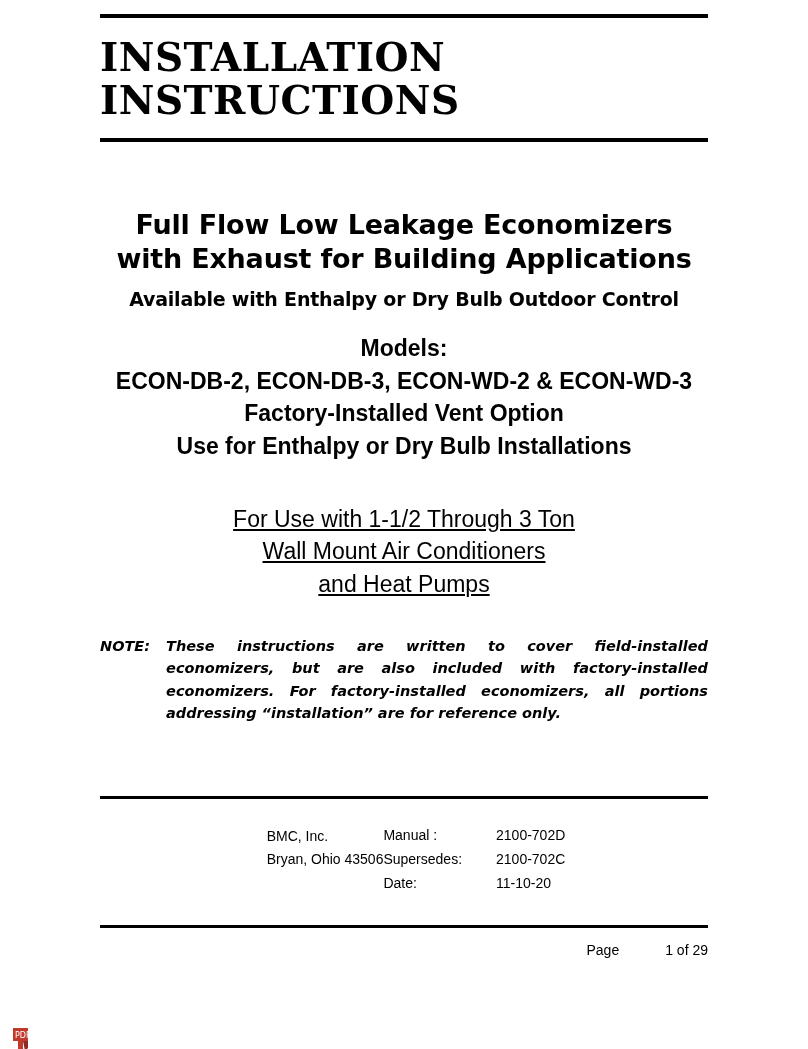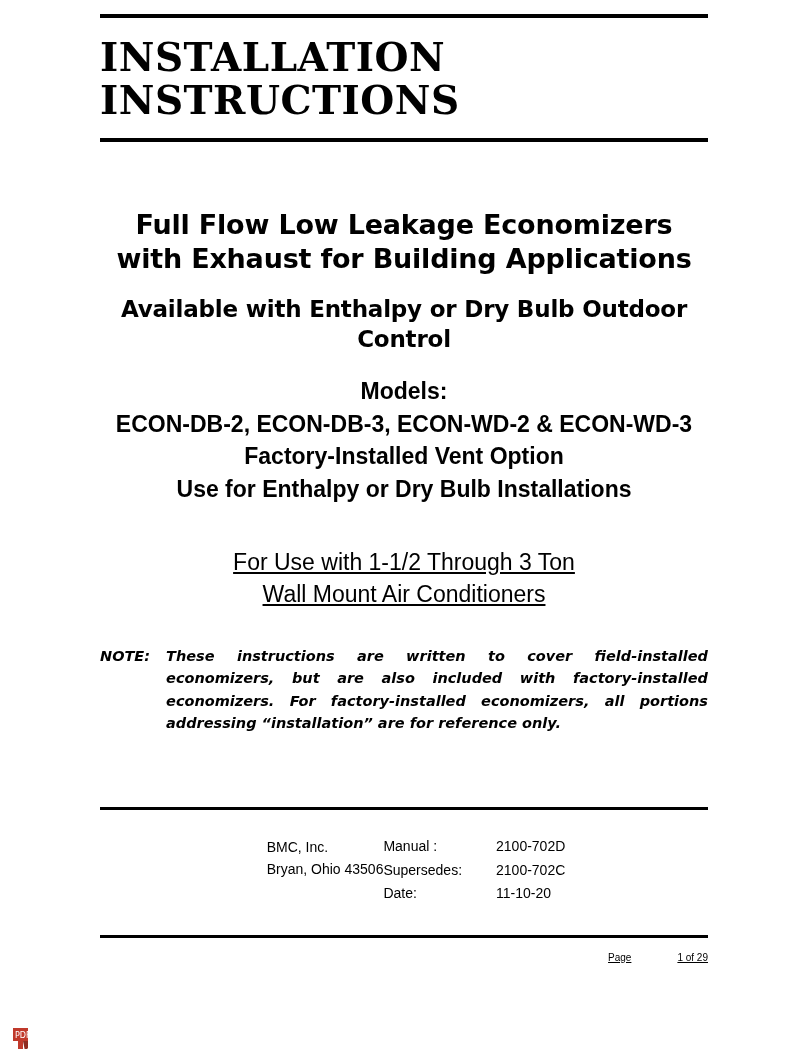--- a/index.html
+++ b/index.html
@@ -45,23 +45,23 @@
   .subtitle-main {
     font-family: "DejaVu Sans", sans-serif;
     font-weight: bold;
     font-size: 27px;
     line-height: 1.25;
     letter-spacing: -0.2px;
   }
   .subtitle-second {
     font-family: "DejaVu Sans", sans-serif;
     font-weight: bold;
-    font-size: 23px;
+    font-size: 19px;
     line-height: 1.3;
-    margin-top: 20px;
+    margin-top: 12px;
     letter-spacing: -0.2px;
   }
   .models-block {
     text-align: center;
     margin-top: 20px;
     font-family: "Liberation Sans", sans-serif;
     font-size: 23px;
     line-height: 1.42;
     font-weight: bold;
   }
@@ -126,23 +126,22 @@
     padding-right: 34px;
   }
   .footer-rule2 {
     border-top: 3px solid #000;
     margin-top: 28px;
   }
   .page-line {
     display: flex;
     justify-content: flex-end;
     margin-top: 14px;
-    font-size: 10px;
-    font-family: "Liberation Sans", sans-serif;
-    text-decoration: underline;
+    font-size: 14px;
+    font-family: "Liberation Sans", sans-serif;
   }
   .page-label {
     margin-right: 46px;
   }
   .pdf-icon {
     position: absolute;
     left: 12px;
     bottom: 10px;
     width: 22px;
     height: 26px;
@@ -168,20 +167,21 @@
   <div class="models-block">
     <div class="models-line">Models:</div>
     <div class="models-line">ECON-DB-2, ECON-DB-3, ECON-WD-2 &amp; ECON-WD-3</div>
     <div class="models-line">Factory-Installed Vent Option</div>
     <div class="models-line">Use for Enthalpy or Dry Bulb Installations</div>
   </div>
 
   <div class="usewith-block">
     <div>For Use with 1-1/2 Through 3 Ton</div>
     <div>Wall Mount Air Conditioners</div>
+    <div>and Heat Pumps</div>
   </div>
 
   <div class="note-block">
     <div class="note-label">NOTE:</div>
     <div class="note-text">
       <p>These instructions are written to cover field-installed economizers, but are also included with factory-installed economizers. For factory-installed economizers, all portions addressing “installation” are for reference only.</p>
     </div>
   </div>
 
   <div class="footer-rule"></div>

